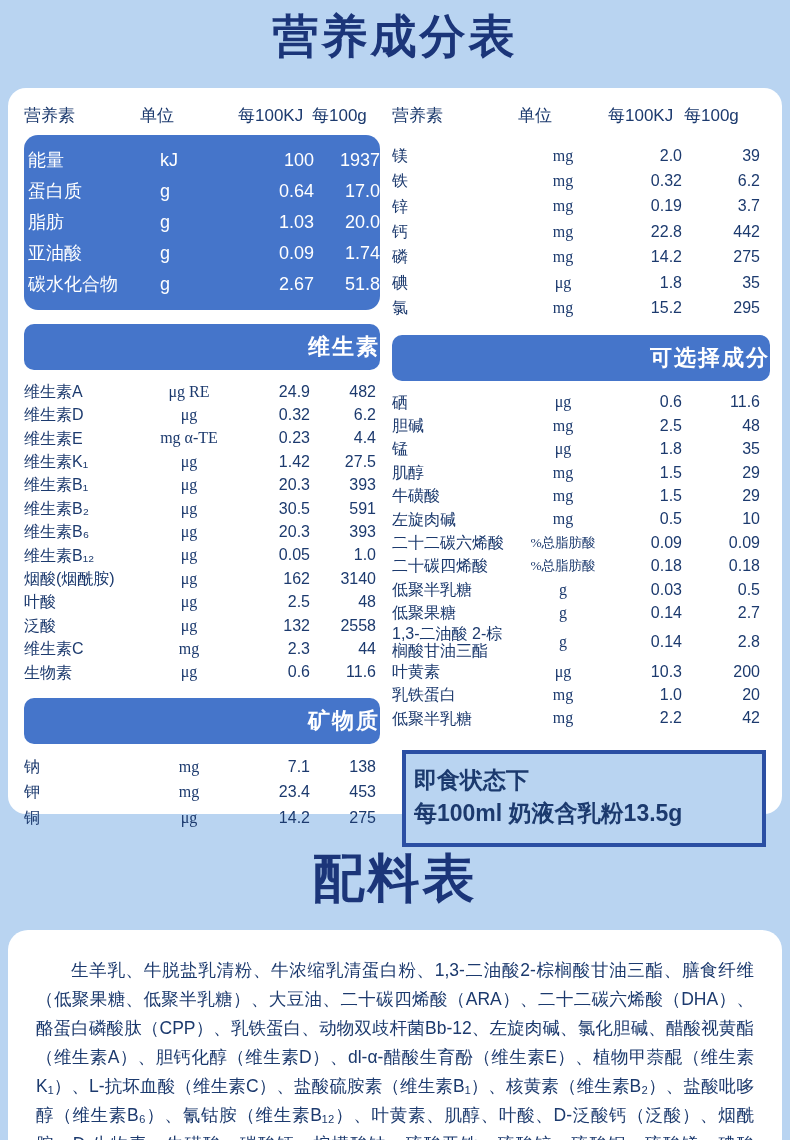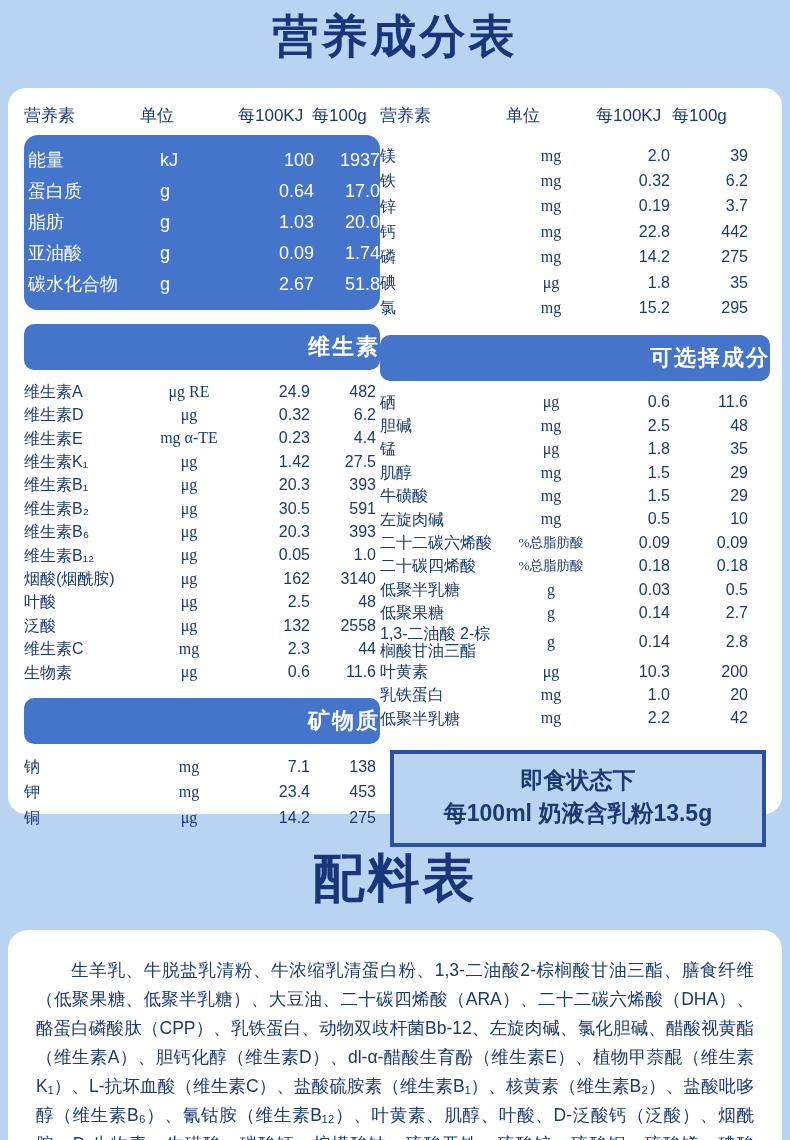--- a/index.html
+++ b/index.html
@@ -30,20 +30,21 @@
   .panel{
     background:var(--panel);
     margin:0 8px;
   }
   .panel.nutrition{
     margin-top:20px;
     border-radius:18px;
     height:726px;
     padding:16px 12px 10px 16px;
     display:flex;
+    gap:12px;
   }
   .col{display:flex;flex-direction:column;}
   .col-left{width:356px;}
   .col-right{flex:1;}
   .hdr,.nrow{
     display:grid;
     align-items:center;
   }
   .col-left .hdr,.col-left .nrow{grid-template-columns:116px 98px 74px 66px;}
   .col-right .hdr,.col-right .nrow{grid-template-columns:126px 90px 76px 78px;}
@@ -77,21 +78,20 @@
     font-weight:bold;
     letter-spacing:2px;
     border-radius:10px;
     padding:8px 0;
     margin:14px 0 10px;
   }
   .ready-box{
     margin:20px 4px 0 10px;
     border:4px solid var(--box-border);
     background:var(--bg);
-    text-align:center;
     padding:10px 8px 12px;
     font-size:23px;
     font-weight:bold;
     color:var(--navy);
     line-height:1.45;
   }
   .ingredients-title{
     text-align:center;
     font-size:52px;
     font-weight:bold;

